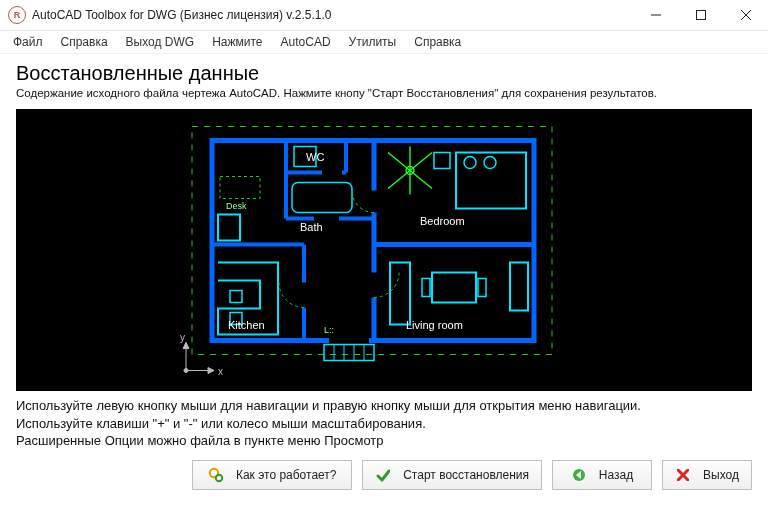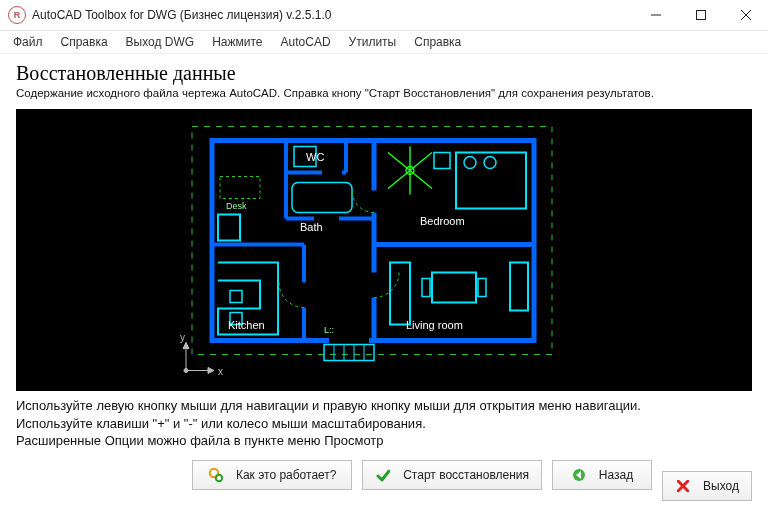--- a/index.html
+++ b/index.html
@@ -55,21 +55,20 @@
     font-size: 12px;
   }
   
   .header-area {
     padding: 8px 16px 6px 16px;
   }
   .header-area h1 {
     margin: 0 0 2px 0;
     font-size: 20px;
     font-weight: 400;
-    font-family: Liberation Serif, serif;
   }
   .header-area .sub {
     font-size: 11.5px;
     color: #111;
   }
   
   .viewport {
     margin: 4px 16px 0 16px;
     height: 282px;
     background: #000;
@@ -108,21 +107,21 @@
     gap: 12px;
     font-size: 12px;
     color: #222;
     box-sizing: border-box;
   }
   .btn .ico {
     width: 16px; height: 16px;
     display: flex; align-items: center; justify-content: center;
   }
   .how-it-works { min-width: 160px; }
-  .btn-exit { min-width: 90px; margin-top: 11px; }
+  .btn-exit { min-width: 90px; }
 </style>
 </head>
 <body>
 
 <div class="titlebar">
   <div class="app-icon">R</div>
   <div class="title-text">AutoCAD Toolbox for DWG (Бизнес лицензия) v.2.5.1.0</div>
   <div class="spacer"></div>
   <div class="win-btn">
     <svg width="10" height="10">
@@ -147,21 +146,21 @@
   <div class="menu-item">Справка</div>
   <div class="menu-item">Выход DWG</div>
   <div class="menu-item">Нажмите</div>
   <div class="menu-item">AutoCAD</div>
   <div class="menu-item">Утилиты</div>
   <div class="menu-item">Справка</div>
 </div>
 
 <div class="header-area">
   <h1>Восстановленные данные</h1>
-  <div class="sub">Содержание исходного файла чертежа AutoCAD. Справка кнопу "Старт Восстановления" для сохранения результатов.</div>
+  <div class="sub">Содержание исходного файла чертежа AutoCAD. Нажмите кнопу "Старт Восстановления" для сохранения результатов.</div>
 </div>
 
 <div class="viewport">
   <svg width="420" height="275">
 
     <rect x="18" y="14" width="360" height="228" fill="none" stroke="#3b3" stroke-width="1" stroke-dasharray="6 6"></rect>
 
     <rect x="38" y="28" width="322" height="200" fill="none" stroke="#0066ff" stroke-width="5"></rect>
 
     <line x1="200" y1="28" x2="200" y2="228" stroke="#0066ff" stroke-width="5"></line>

